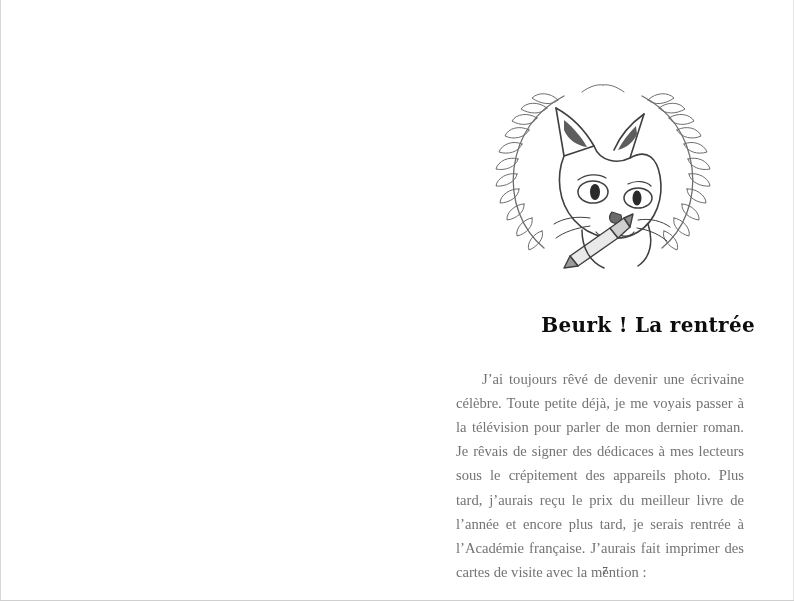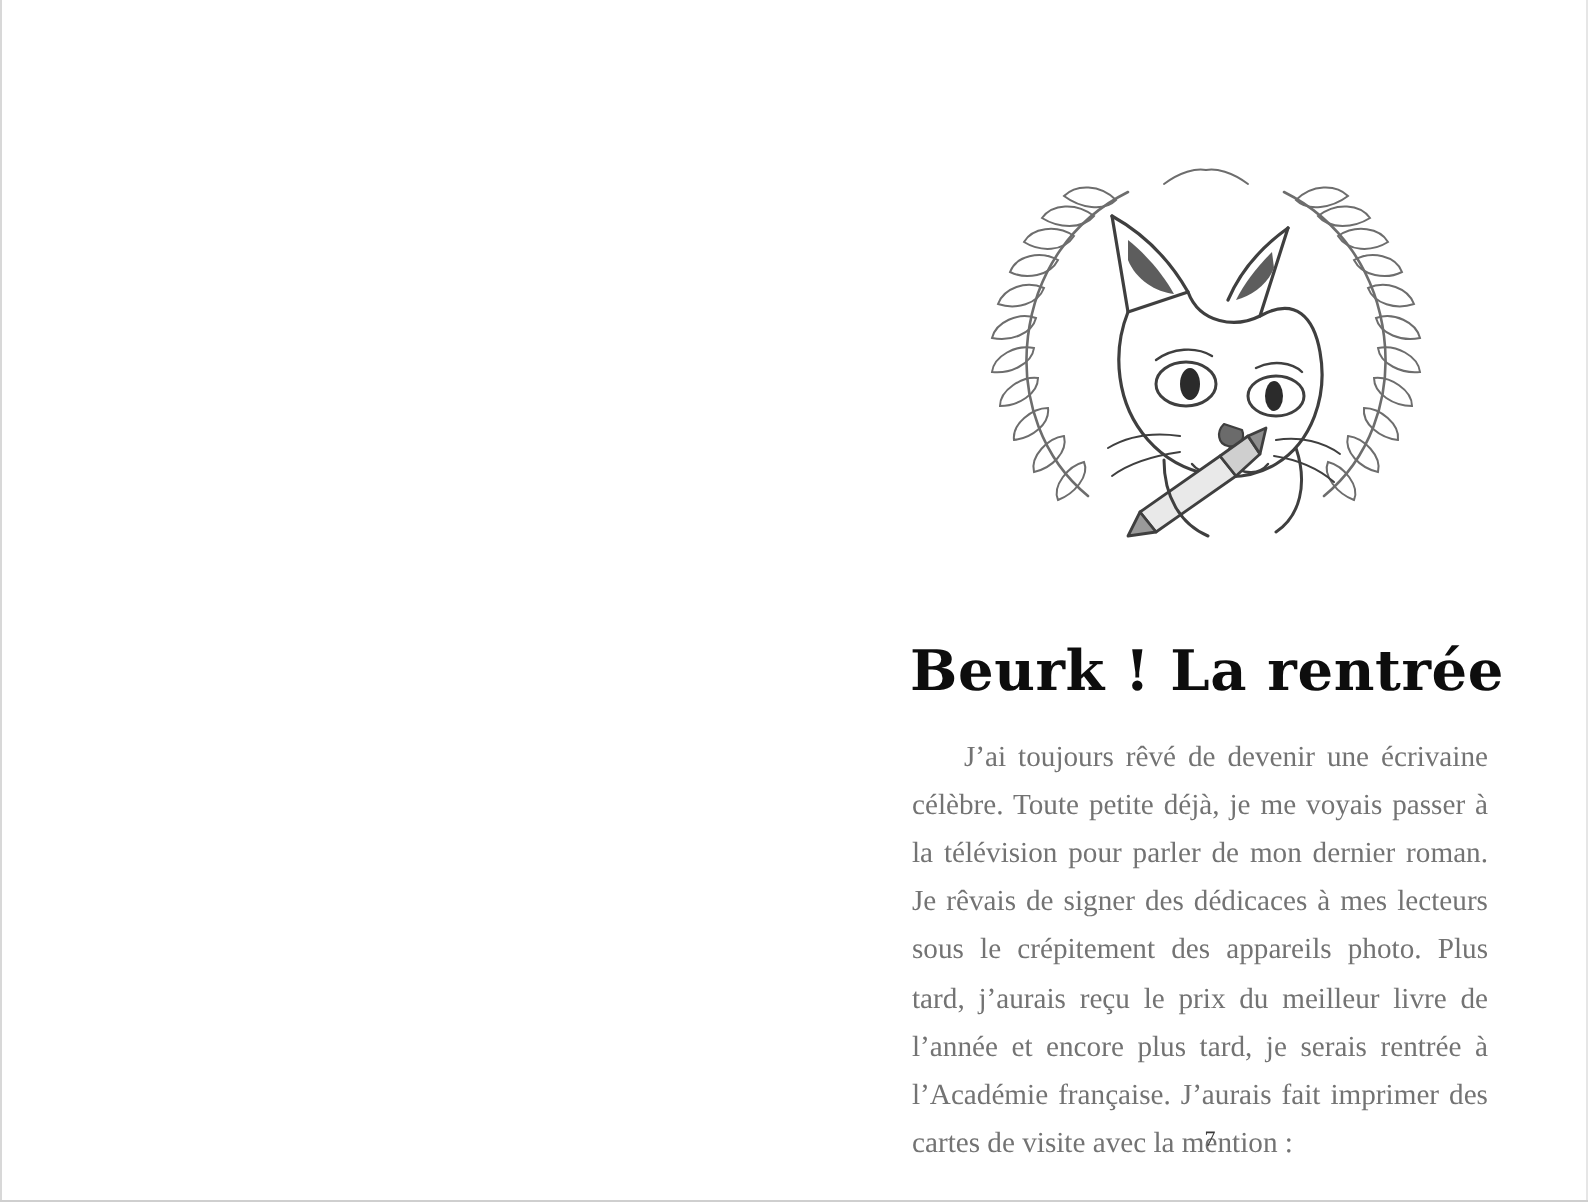--- a/index.html
+++ b/index.html
@@ -62,24 +62,24 @@
     width: 250px;
     height: 235px;
   }
 
   
   .chapter-title {
     position: absolute;
     left: 455px;
     top: 300px;
     width: 300px;
-    text-align: left;
+    text-align: right;
     font-family: "DejaVu Serif", serif;
     font-weight: bold;
-    font-size: 28px;
+    font-size: 20px;
     letter-spacing: 0.3px;
     color: #0d0d0d;
   }
 
   
   .body-text {
     position: absolute;
     left: 456px;
     top: 352px;
     width: 288px;

